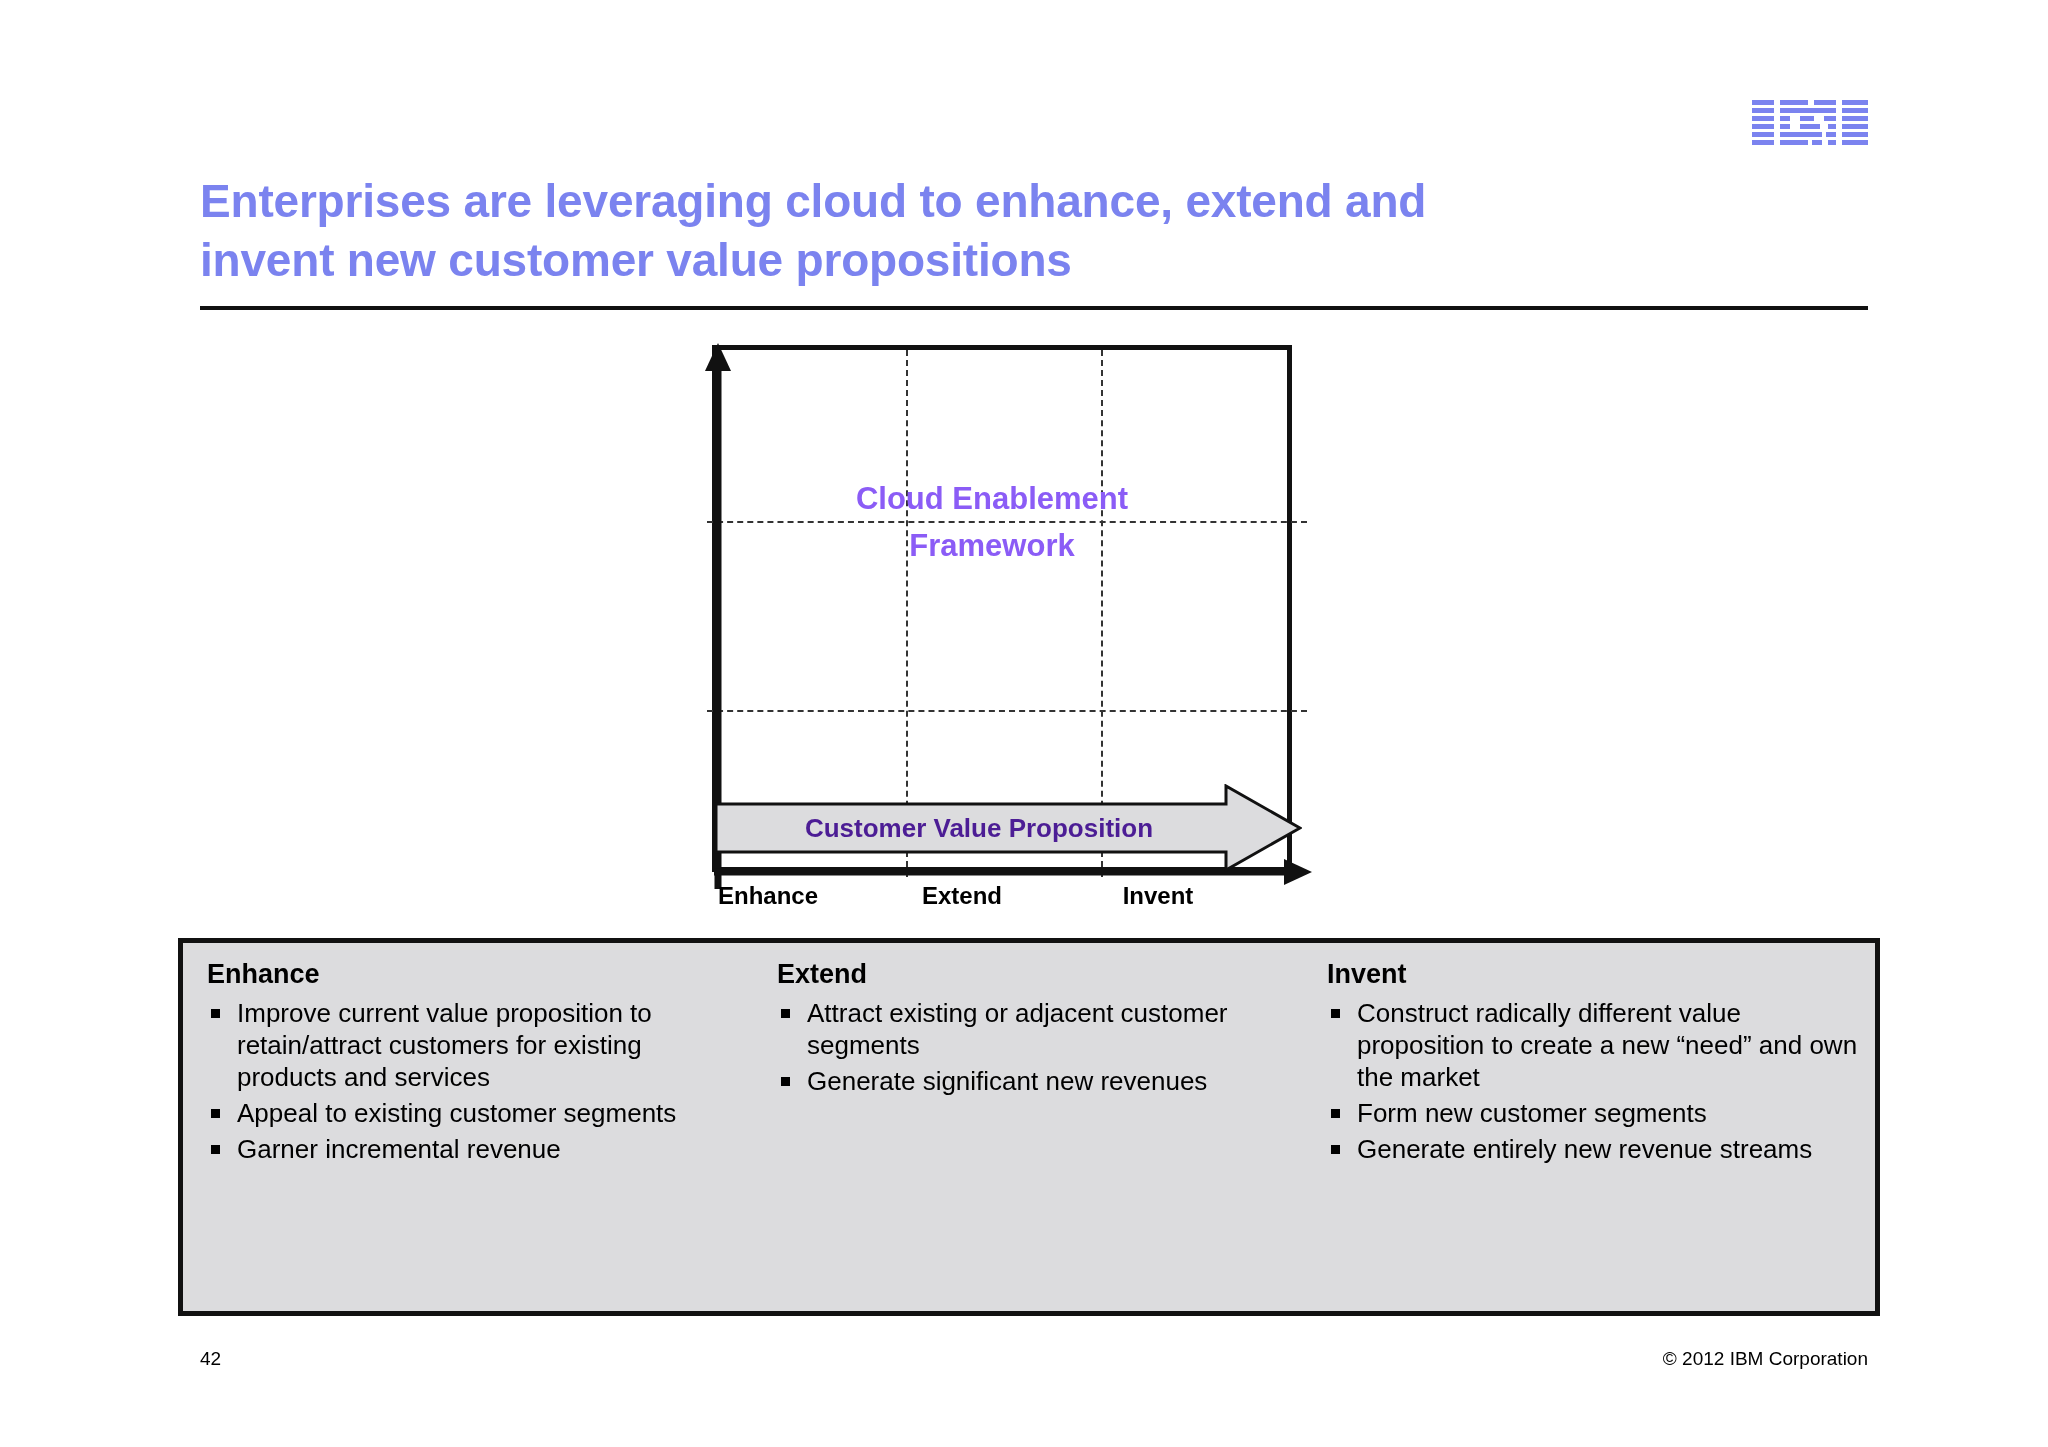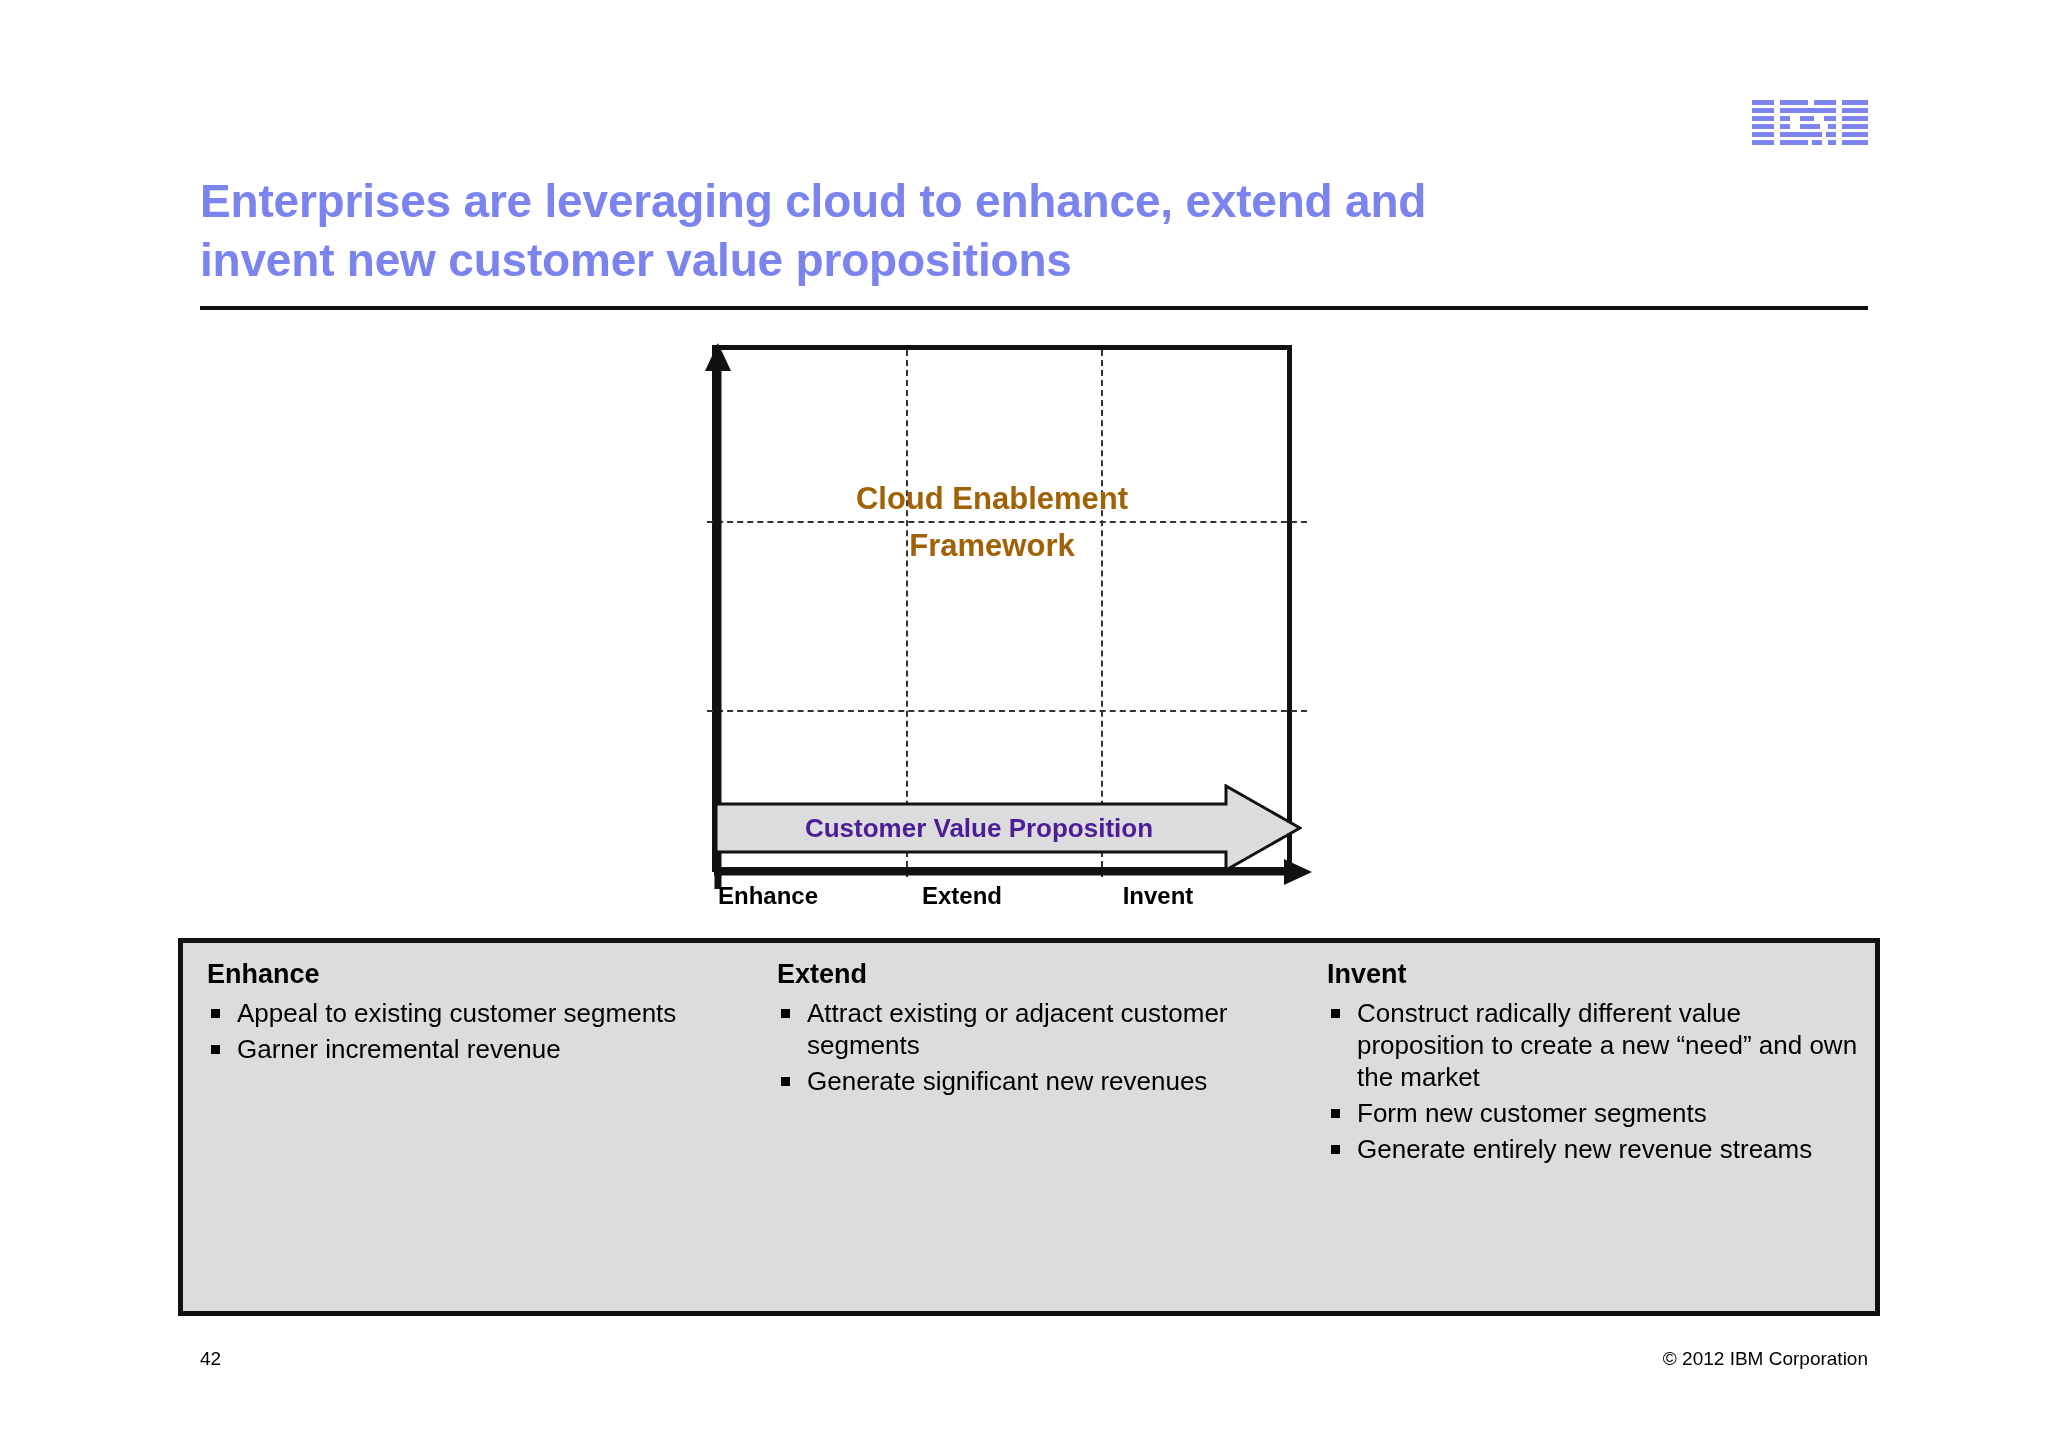--- a/index.html
+++ b/index.html
@@ -95,21 +95,21 @@
   #axis-arrows svg { display: block; }
 
   #framework-label {
     position: absolute;
     left: 0;
     top: 130px;
     width: 560px;
     text-align: center;
     font-size: 31px;
     font-weight: bold;
-    color: #a16207;
+    color: #8b5cf6;
     line-height: 47px;
     white-space: pre-line;
   }
 
   
   #cvp-arrow {
     position: absolute;
     left: 714px;
     top: 784px;
     width: 588px;
@@ -290,20 +290,21 @@
 <div id="tick-extend" class="axis-tick">Extend</div>
 <div id="tick-invent" class="axis-tick">Invent</div>
 
 <div id="panel">
 
   <div class="panel-col col-0">
     <div class="col-heading">Enhance</div>
     <ul class="bullet-list">
       <li class="bullet-item">
         <span class="bullet-mark"></span>
+        <span>Improve current value proposition to retain/attract customers for existing products and services</span>
       </li>
       <li class="bullet-item">
         <span class="bullet-mark"></span>
         <span>Appeal to existing customer segments</span>
       </li>
       <li class="bullet-item">
         <span class="bullet-mark"></span>
         <span>Garner incremental revenue</span>
       </li>
     </ul>

